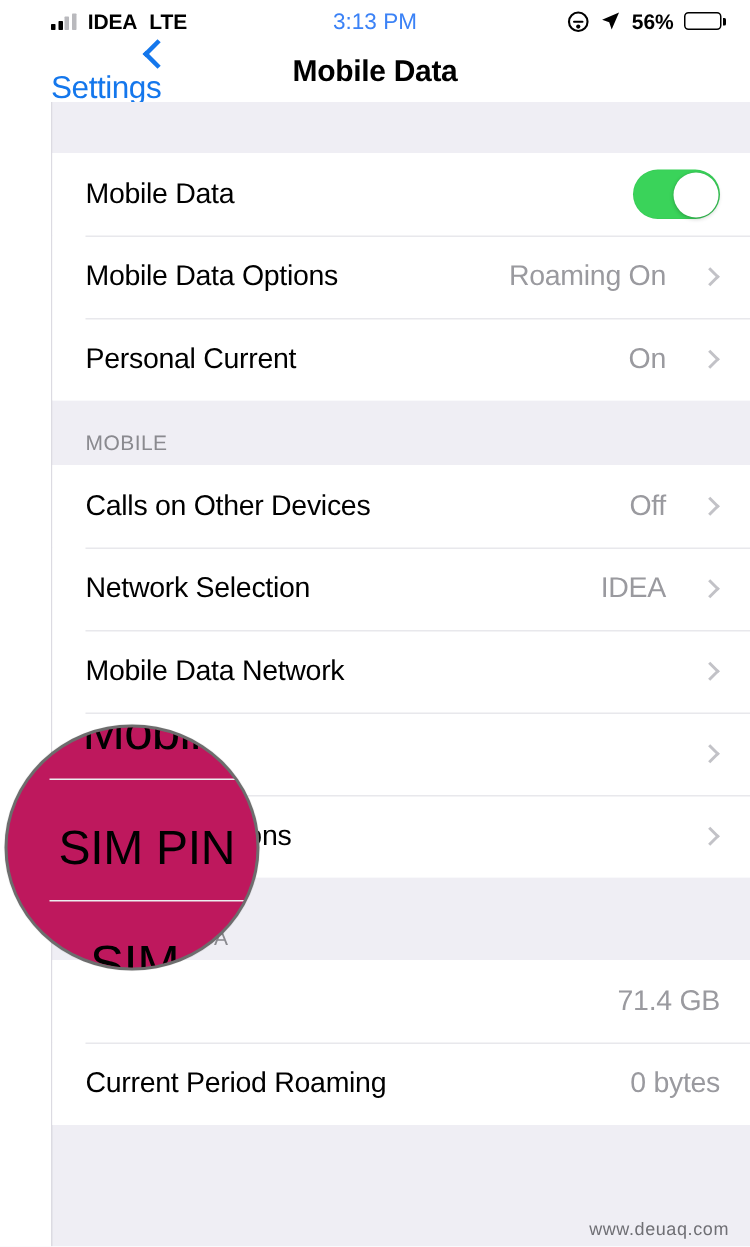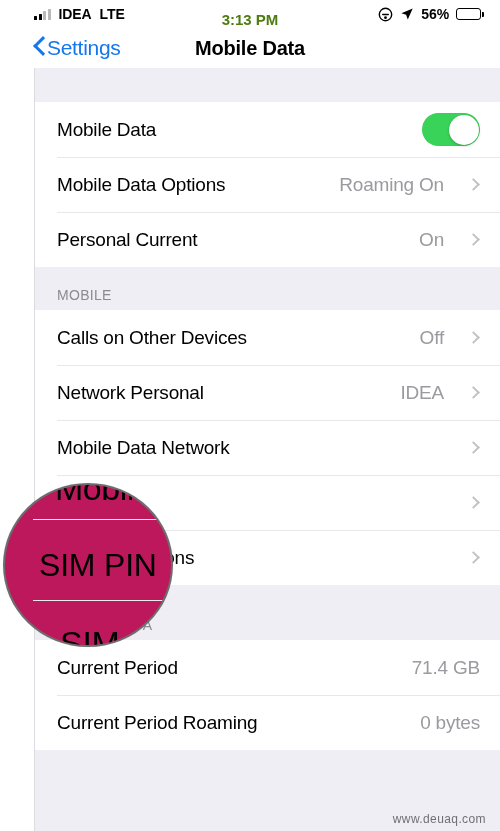--- a/index.html
+++ b/index.html
@@ -22,22 +22,22 @@
     position:relative;
     height:28px;
     display:flex; align-items:center;
     padding:0 16px 0 34px;
     font-size:15px; font-weight:bold; color:#000;
     background:#ffffff;
   }
   .sb-left{ display:flex; align-items:center; gap:8px; }
   .sb-center{
     position:absolute; left:0; right:0; top:0; height:28px;
-    display:flex; align-items:flex-end; justify-content:center;
-    font-size:15px; font-weight:bold; color:#4d7c0f;
+    display:flex; align-items:center; justify-content:center;
+    font-size:15px; font-weight:normal; color:#3b82f6;
     pointer-events:none;
   }
   .sb-right{
     margin-left:auto; display:flex; align-items:center; gap:7px;
     position:relative; z-index:2;
   }
   .bars{ display:flex; align-items:flex-end; gap:1.5px; height:11px; }
   .bars i{ display:block; width:3px; border-radius:0.5px; background:#000; }
   .bars i.b1{ height:4px; }
   .bars i.b2{ height:6px; }
@@ -63,22 +63,22 @@
   .pct{ font-size:14px; font-weight:bold; }
 
   
   .navbar{
     position:relative; height:40px;
     background:#ffffff;
     display:flex; align-items:center;
     padding-left:34px;
   }
   .back-btn{
-    display:flex; align-items:flex-start; gap:2px;
-    color:#1477ec; cursor:pointer;
+    display:flex; align-items:flex-end; gap:2px;
+    color:#1477ec; cursor:pointer;flex-direction:column;
   }
   .chev-back{
     display:inline-block; width:11px; height:19px;
     position:relative;
   }
   .chev-back:before{
     content:""; position:absolute; left:2px; top:3px;
     width:11px; height:11px;
     border-left:3.3px solid #1477ec; border-bottom:3.3px solid #1477ec;
     transform:rotate(45deg);
@@ -297,21 +297,21 @@
 
       <div class="row">
         <span class="row-label">Calls on Other Devices</span>
         <span class="row-right">
           <span class="row-value">Off</span>
           <span class="chev"></span>
         </span>
       </div>
 
       <div class="row">
-        <span class="row-label">Network Personal</span>
+        <span class="row-label">Network Selection</span>
         <span class="row-right">
           <span class="row-value">IDEA</span>
           <span class="chev"></span>
         </span>
       </div>
 
       <div class="row">
         <span class="row-label">Mobile Data Network</span>
         <span class="row-right">
           <span class="chev"></span>
@@ -332,21 +332,20 @@
         </span>
       </div>
 
     </div>
 
     <div class="sec-header tall">MOBILE DATA</div>
 
     <div class="group">
 
       <div class="row">
-        <span class="row-label">Current Period</span>
         <span class="row-right">
           <span class="row-value">71.4 GB</span>
         </span>
       </div>
 
       <div class="row">
         <span class="row-label">Current Period Roaming</span>
         <span class="row-right">
           <span class="row-value">0 bytes</span>
         </span>

